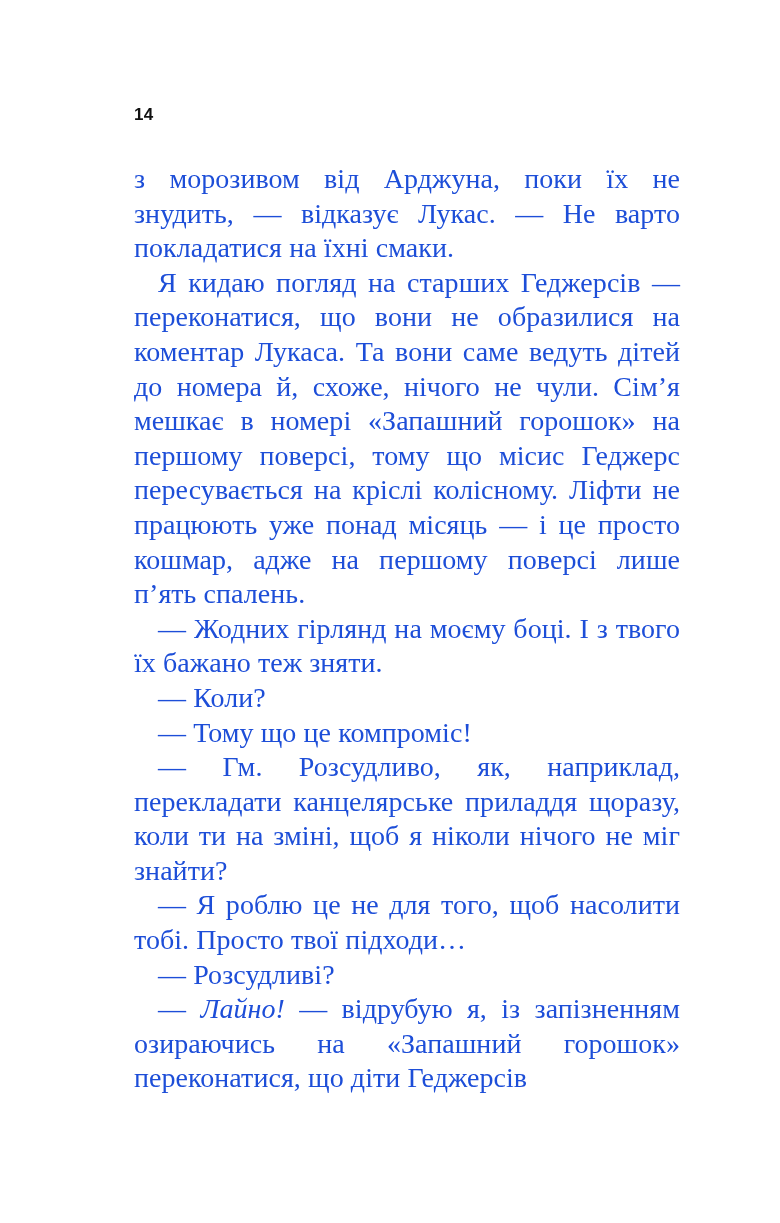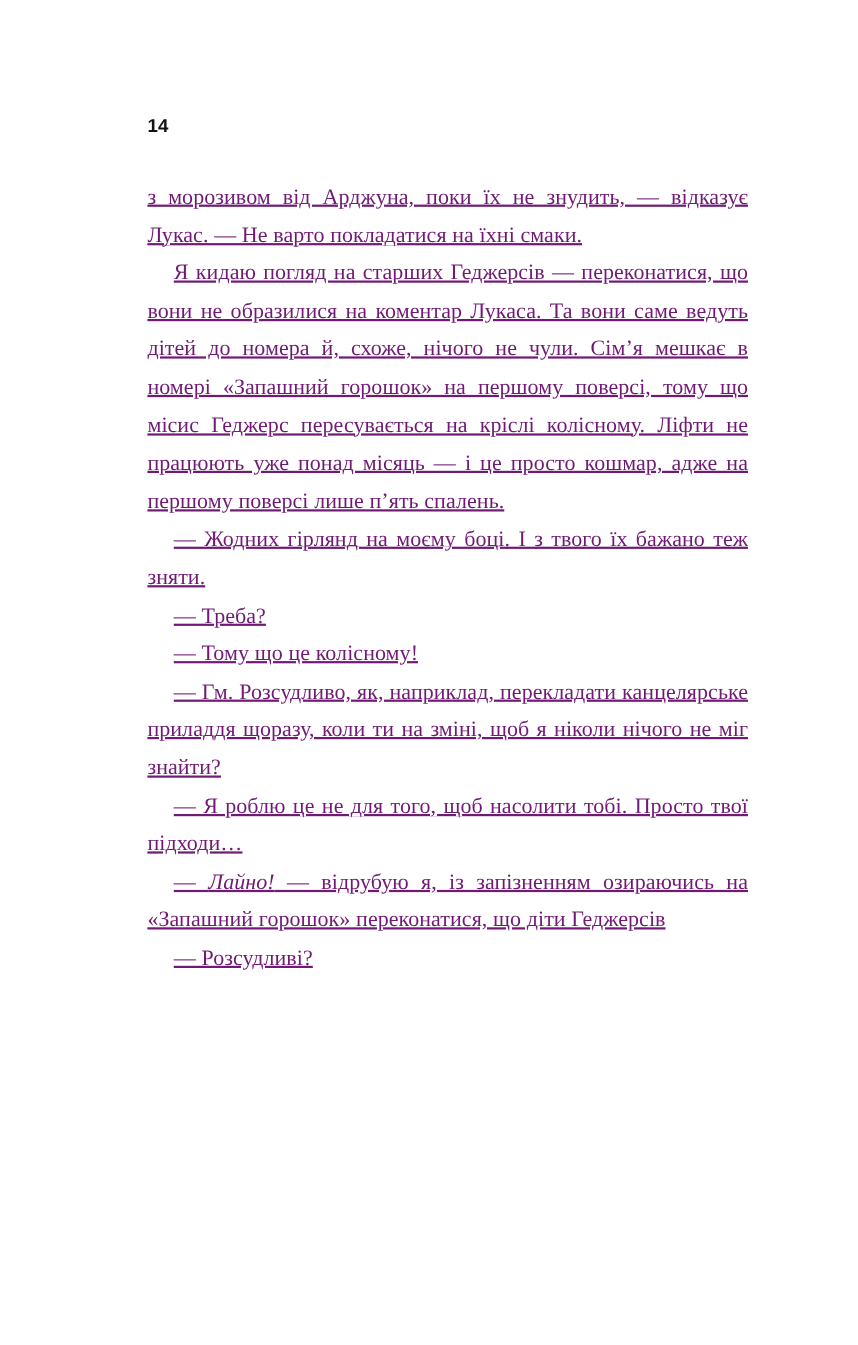--- a/index.html
+++ b/index.html
@@ -36,30 +36,29 @@
   }
   .text-block {
     position: absolute;
     left: 134px;
     top: 162px;
     width: 546px;
   }
   p.para {
     margin: 0;
     padding: 0;
-    font-size: 20px;
+    font-size: 28px;
     line-height: 34.6px;
     text-align: justify;
     text-justify: inter-word;
     hyphens: manual;
     -webkit-hyphens: manual;
     word-spacing: 0.1px;
     letter-spacing: 0.05px;
-    color: #701a75;
-    text-decoration: underline;
+    color: #1d4ed8;
   }
   p.indent {
     text-indent: 24px;
   }
   p.noindent {
     text-indent: 0;
   }
   em.ital {
     font-style: italic;
   }
@@ -84,37 +83,37 @@
     <p class="para indent">
       <span>— Жодних гірлянд на моєму боці. І з твого їх бажано теж зняти.</span>
     </p>
 
 
 
 
 
 
     <p class="para indent">
-      <span>— Треба?</span>
+      <span>— Коли?</span>
     </p>
 
     <p class="para indent">
-      <span>— Тому що це колісному!</span>
+      <span>— Тому що це компроміс!</span>
     </p>
 
     <p class="para indent">
       <span>— Гм. Розсудливо, як, наприклад, перекладати канцелярське приладдя щоразу, коли ти на зміні, щоб я ніколи нічого не міг знайти?</span>
     </p>
 
     <p class="para indent">
       <span>— Я роблю це не для того, щоб насолити тобі. Просто твої підходи…</span>
     </p>
 
     <p class="para indent">
-      <span>— </span><em class="ital">Лайно!</em><span> — відрубую я, із запізненням озираючись на «Запашний горошок» переконатися, що діти Геджерсів</span>
+      <span>— Розсудливі?</span>
     </p>
 
     <p class="para indent">
-      <span>— Розсудливі?</span>
+      <span>— </span><em class="ital">Лайно!</em><span> — відрубую я, із запізненням озираючись на «Запашний горошок» переконатися, що діти Геджерсів</span>
     </p>
 
   </div>
 </div>
 
 </body></html>

